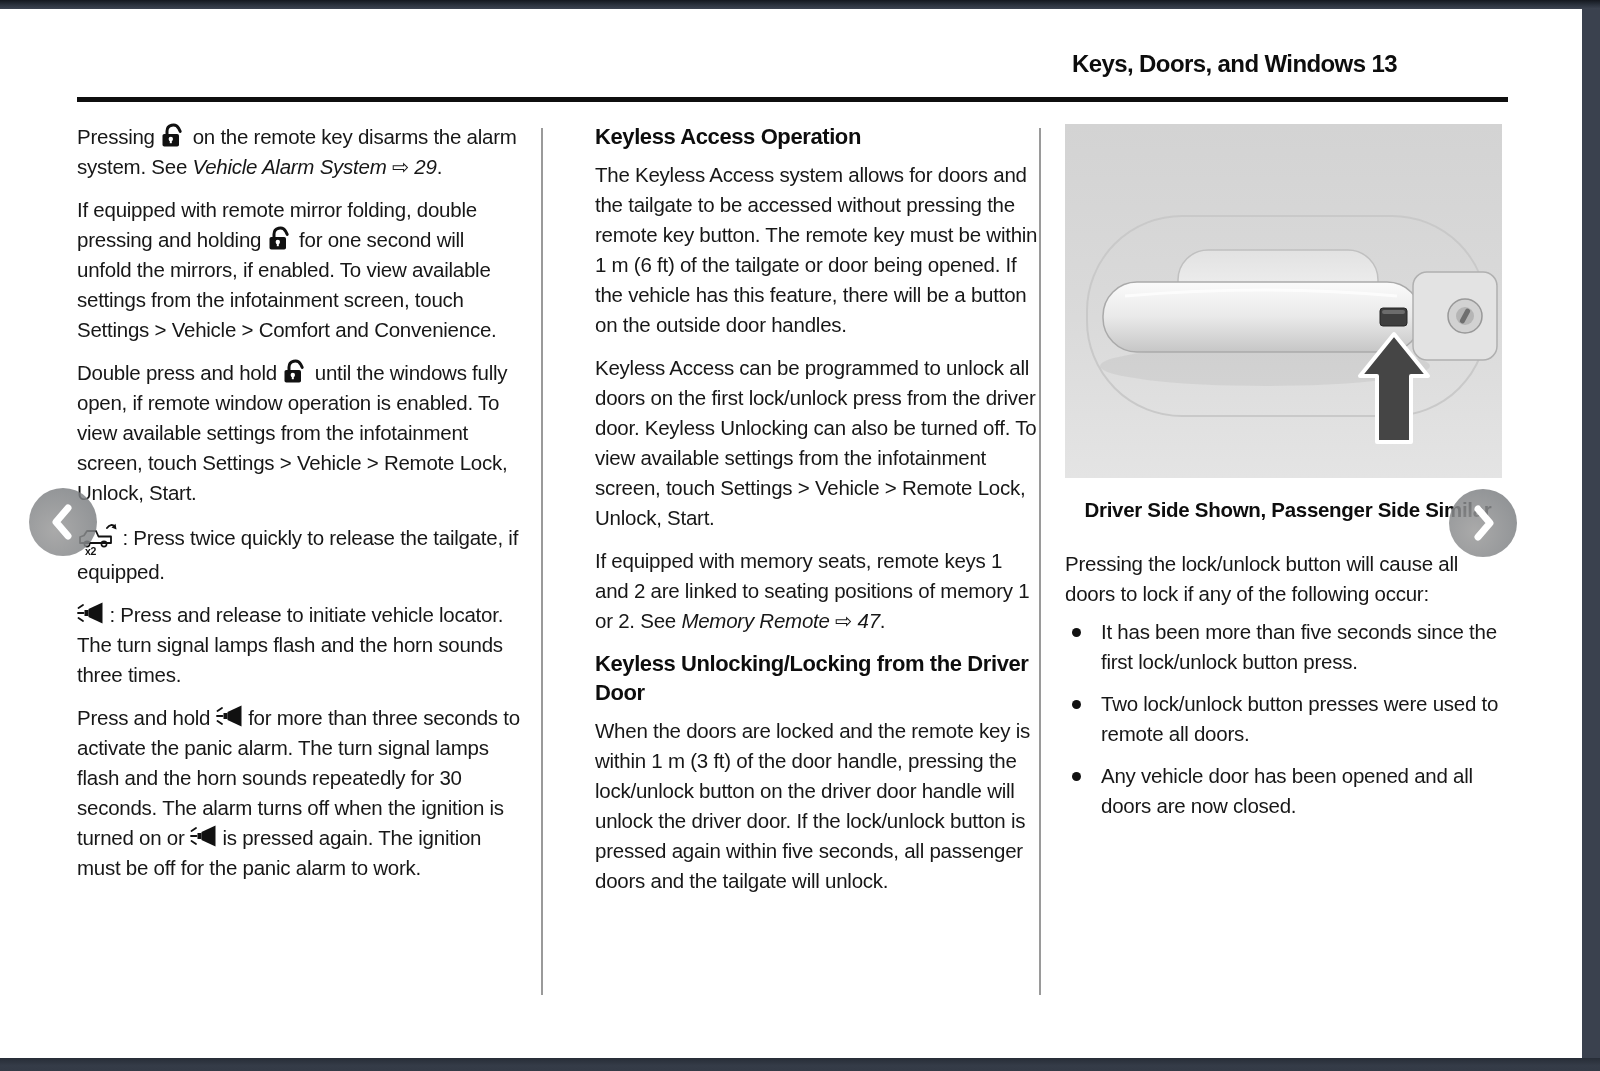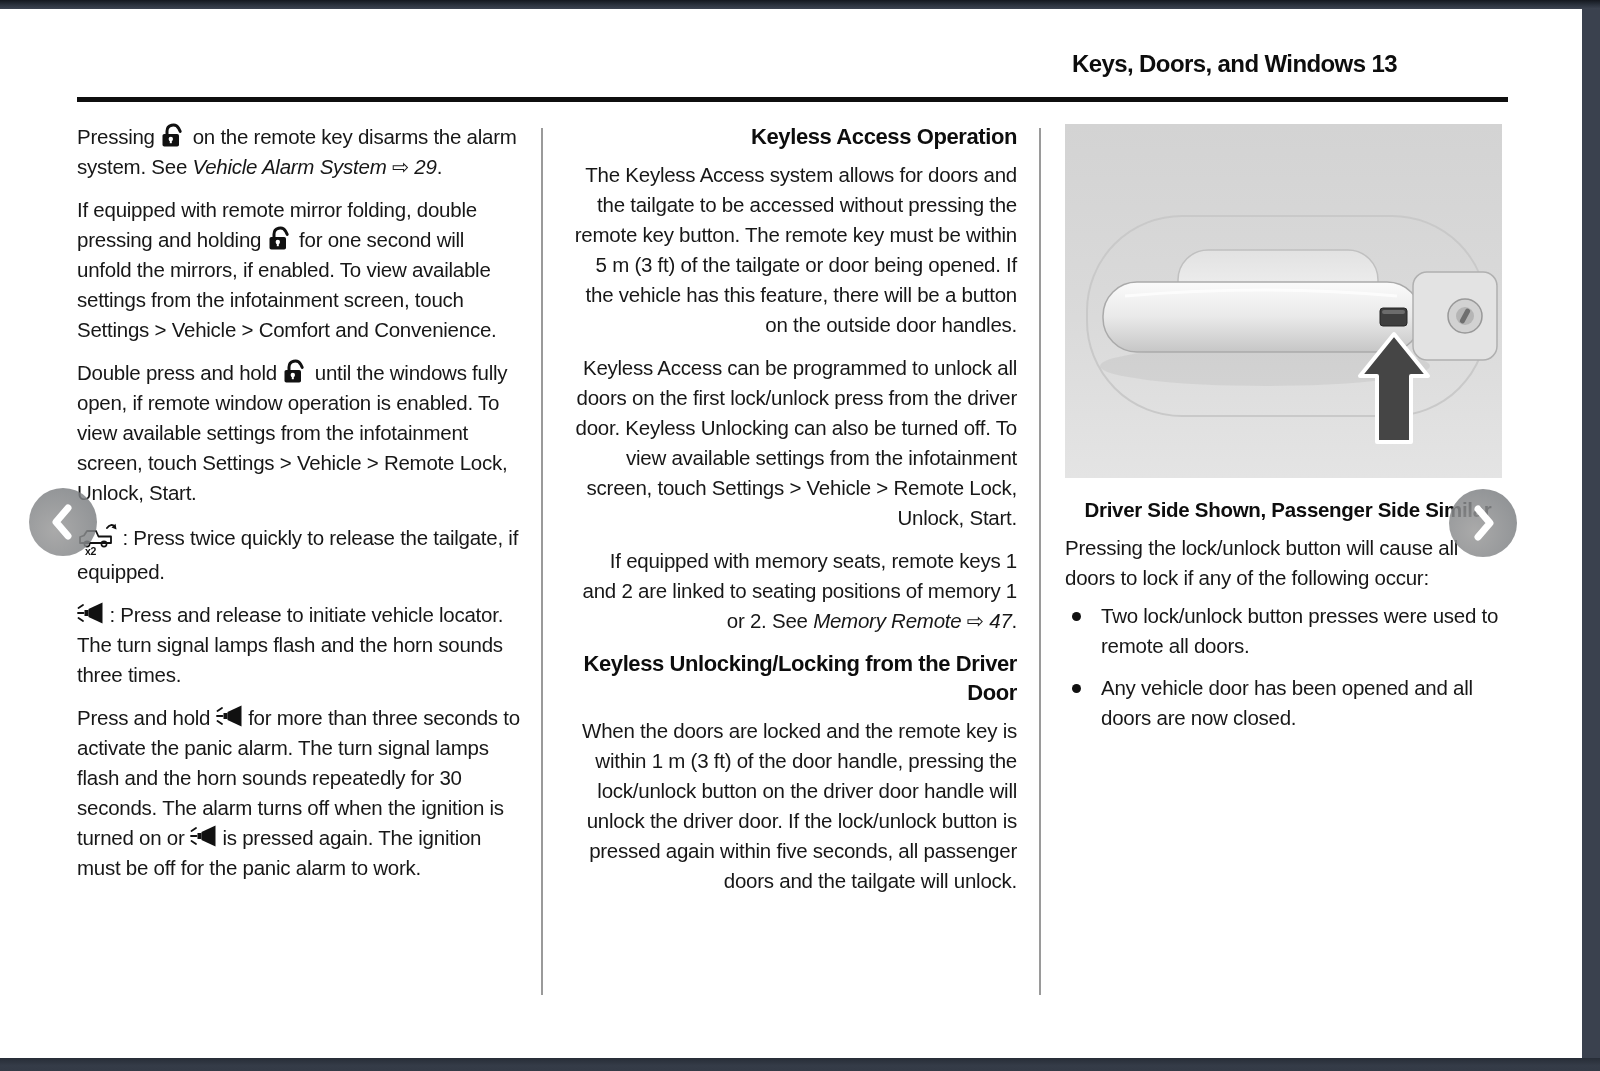--- a/index.html
+++ b/index.html
@@ -37,21 +37,21 @@
   }
   .header-rule {
     position:absolute; top:97px; left:77px; width:1431px; height:5px;
     background:#0f0f0f;
   }
 
   
   .col { position:absolute; top:122px; width:446px; font-size:20.5px;
          line-height:30px; letter-spacing:-0.25px; }
   .col-1 { left:77px; }
-  .col-2 { left:571px;text-align:right; }
+  .col-2 { left:595px; }
   .col-3 { left:1065px; }
   .col-divider {
     position:absolute; top:128px; width:2px; height:867px; background:#9a9a9a;
   }
   .divider-1 { left:541px; }
   .divider-2 { left:1039px; }
 
   .col p { margin:0 0 13px 0; }
   .col h2 {
     font-size:22px; line-height:29px; font-weight:bold;
@@ -66,21 +66,21 @@
   .inline-icon.horn { vertical-align:-3px; }
 
   
   .figure-box {
     width:437px; height:354px; margin-top:2px;
   }
   .figure-caption {
     margin-top:17px; text-align:center; font-weight:bold;
     font-size:20.5px; letter-spacing:-0.3px; color:#0d0d0d;
   }
-  .col-3 .intro { margin-top:8px; margin-bottom:8px; }
+  .col-3 .intro { margin-top:24px; margin-bottom:8px; }
   ul.bullet-list { list-style:none; }
   ul.bullet-list li {
     position:relative; padding-left:36px; margin-bottom:12px;
   }
   ul.bullet-list li::before {
     content:""; position:absolute; left:7px; top:11px;
     width:9px; height:9px; border-radius:50%; background:#111;
   }
 
   
@@ -154,21 +154,21 @@
       <polygon points="25.5,1.5 25.5,22.5 11.5,16 11.5,8" fill="#111"></polygon>
       <rect x="7.5" y="9" width="4" height="6" fill="#111"></rect>
       <path d="M6 4 L1.5 7" stroke="#111" stroke-width="1.8" stroke-linecap="round"></path>
       <path d="M6.5 12 L1 12" stroke="#111" stroke-width="1.8" stroke-linecap="round"></path>
       <path d="M6 20 L1.5 17" stroke="#111" stroke-width="1.8" stroke-linecap="round"></path>
     </svg> is pressed again. The ignition must be off for the panic alarm to work.</p>
 </div>
 
 <div class="col col-2">
   <h2>Keyless Access Operation</h2>
-  <p>The Keyless Access system allows for doors and the tailgate to be accessed without pressing the remote key button. The remote key must be within 5 m (3 ft) of the tailgate or door being opened. If the vehicle has this feature, there will be a button on the outside door handles.</p>
+  <p>The Keyless Access system allows for doors and the tailgate to be accessed without pressing the remote key button. The remote key must be within 1 m (6 ft) of the tailgate or door being opened. If the vehicle has this feature, there will be a button on the outside door handles.</p>
   <p>Keyless Access can be programmed to unlock all doors on the first lock/unlock press from the driver door. Keyless Unlocking can also be turned off. To view available settings from the infotainment screen, touch Settings &gt; Vehicle &gt; Remote Lock, Unlock, Start.</p>
   <p>If equipped with memory seats, remote keys 1 and 2 are linked to seating positions of memory 1 or 2. See <i>Memory Remote</i> ⇨ <i>47</i>.</p>
   <h2 class="second">Keyless Unlocking/Locking from the Driver Door</h2>
   <p>When the doors are locked and the remote key is within 1 m (3 ft) of the door handle, pressing the lock/unlock button on the driver door handle will unlock the driver door. If the lock/unlock button is pressed again within five seconds, all passenger doors and the tailgate will unlock.</p>
 </div>
 
 <div class="col col-3">
   <div class="figure-box">
     <svg width="437" height="354" viewBox="0 0 437 354">
       <defs>
@@ -198,20 +198,21 @@
       <circle cx="400" cy="192" r="9" fill="#b5b5b5"></circle>
       <rect x="397.5" y="184" width="5" height="16" rx="2" fill="#6f6f6f" transform="rotate(28 400 192)"></rect>
       <rect x="315" y="184" width="27" height="18" rx="3" fill="#3e3e3e" stroke="#262626" stroke-width="1"></rect>
       <rect x="317" y="186" width="23" height="4" rx="2" fill="#6c6c6c"></rect>
       <polygon points="329,210 363,252 346,252 346,318 312,318 312,252 295,252" fill="#454545" stroke="#ffffff" stroke-width="4" stroke-linejoin="round"></polygon>
     </svg>
   </div>
   <div class="figure-caption">Driver Side Shown, Passenger Side Similar</div>
   <p class="intro">Pressing the lock/unlock button will cause all doors to lock if any of the following occur:</p>
   <ul class="bullet-list">
+      <li>It has been more than five seconds since the first lock/unlock button press.</li>
       <li>Two lock/unlock button presses were used to remote all doors.</li>
       <li>Any vehicle door has been opened and all doors are now closed.</li>
     </ul>
 </div>
 
 <button class="nav-btn prev" aria-label="previous page">
   <svg width="44" height="44" viewBox="0 0 44 44">
     <polyline points="27,8 15,22 27,36" fill="none" stroke="#ffffff" stroke-width="7" stroke-linecap="round" stroke-linejoin="round"></polyline>
   </svg>
 </button>

